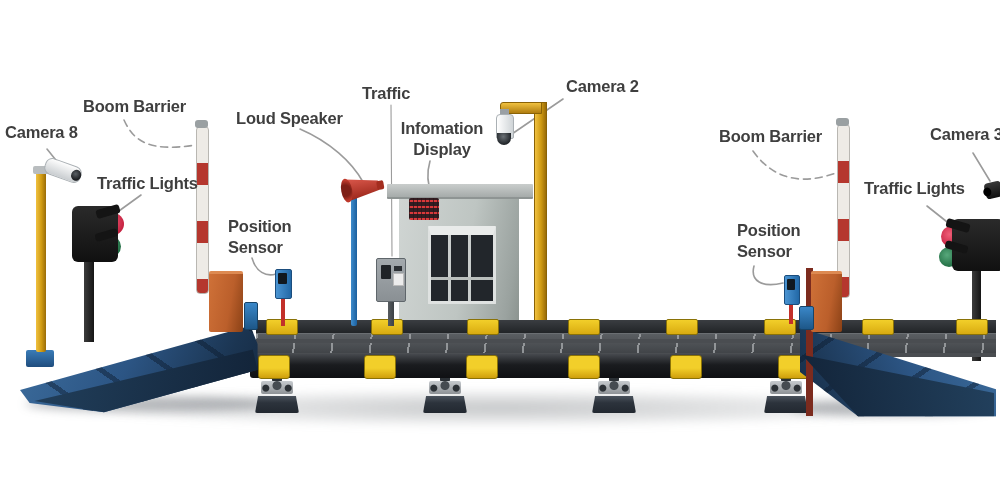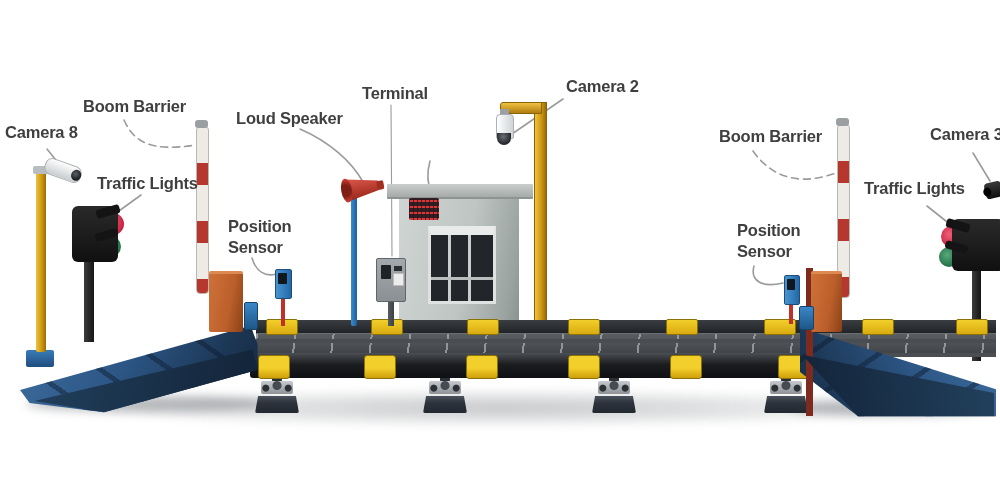--- a/index.html
+++ b/index.html
@@ -340,21 +340,25 @@
   </div>
 
   <div class="lbl lbl-camera1">Camera 8</div>
   <div class="lbl lbl-boomL">Boom Barrier</div>
   <div class="lbl lbl-trafficL">Traffic Lights</div>
   <div class="lbl lbl-posL two">
     <span>Position</span><br>
     <span>Sensor</span>
   </div>
   <div class="lbl lbl-loud">Loud Speaker</div>
-  <div class="lbl lbl-terminal">Terminal</div>
+  <div class="lbl lbl-terminal">Traffic</div>
+  <div class="lbl lbl-info two">
+    <span>Infomation</span><br>
+    <span>Display</span>
+  </div>
   <div class="lbl lbl-camera2">Camera 2</div>
   <div class="lbl lbl-boomR">Boom Barrier</div>
   <div class="lbl lbl-trafficR">Traffic Lights</div>
   <div class="lbl lbl-posR two">
     <span>Position</span><br>
     <span>Sensor</span>
   </div>
   <div class="lbl lbl-camera3">Camera 3</div>
 
 </div>

